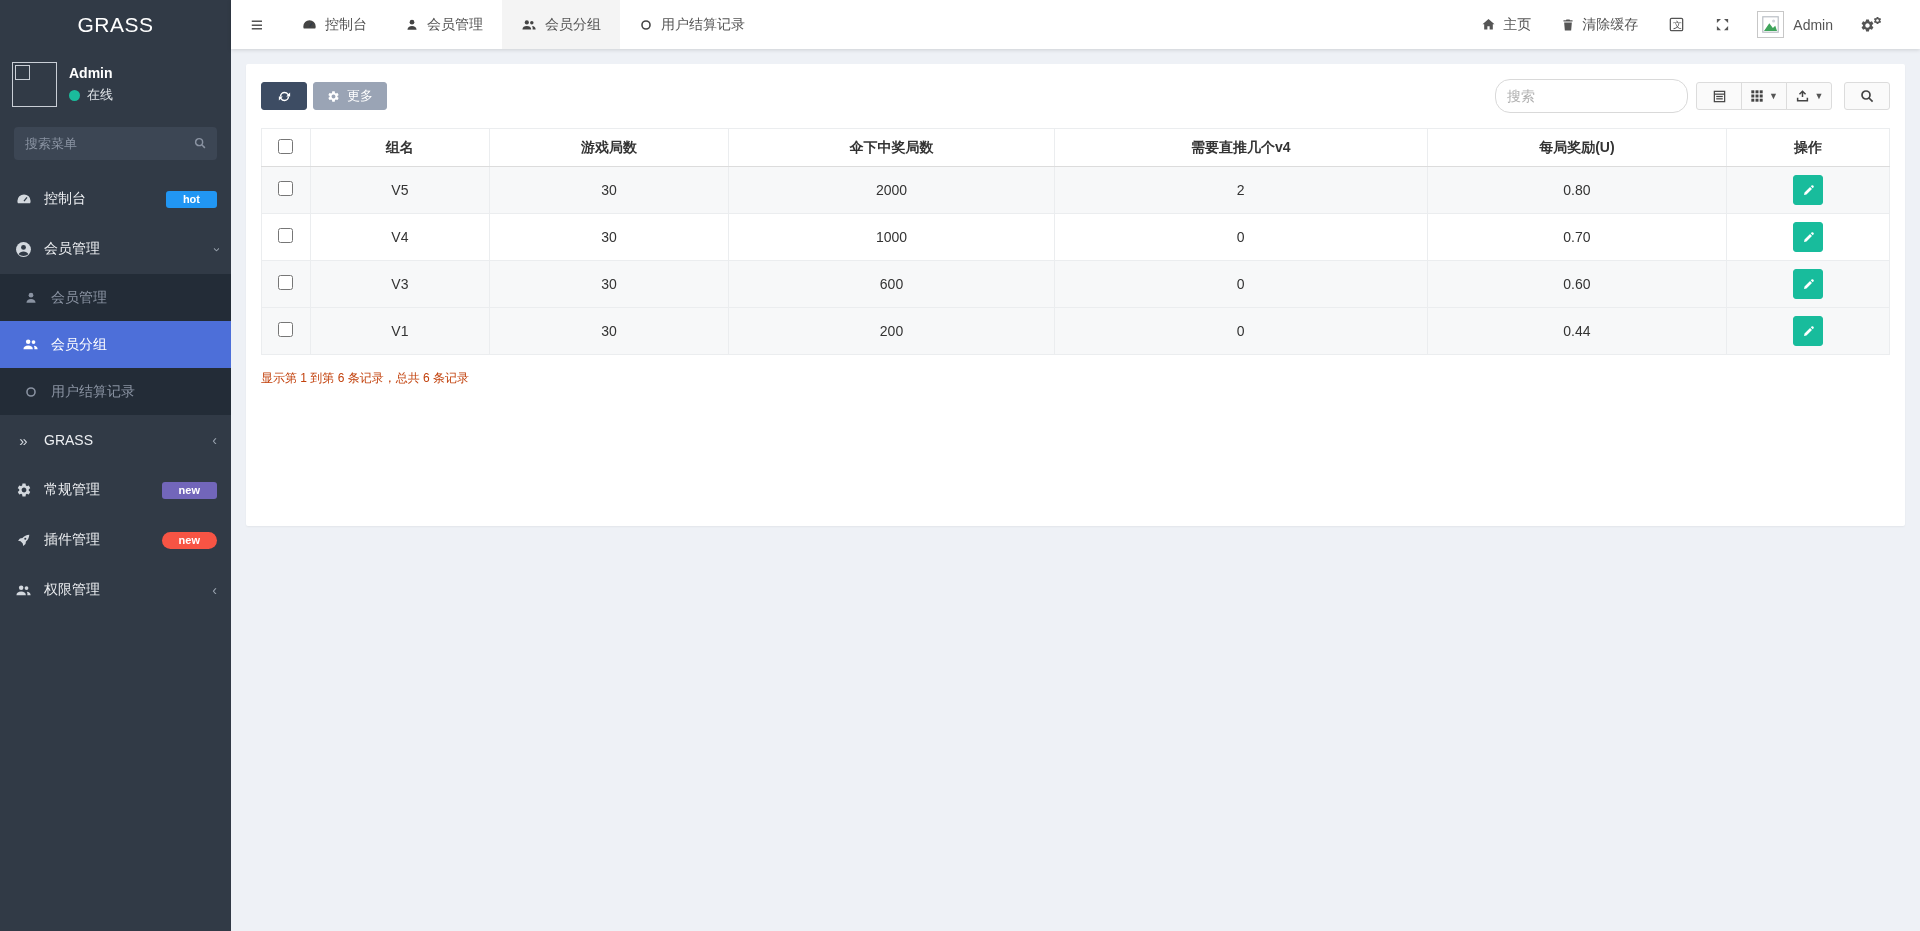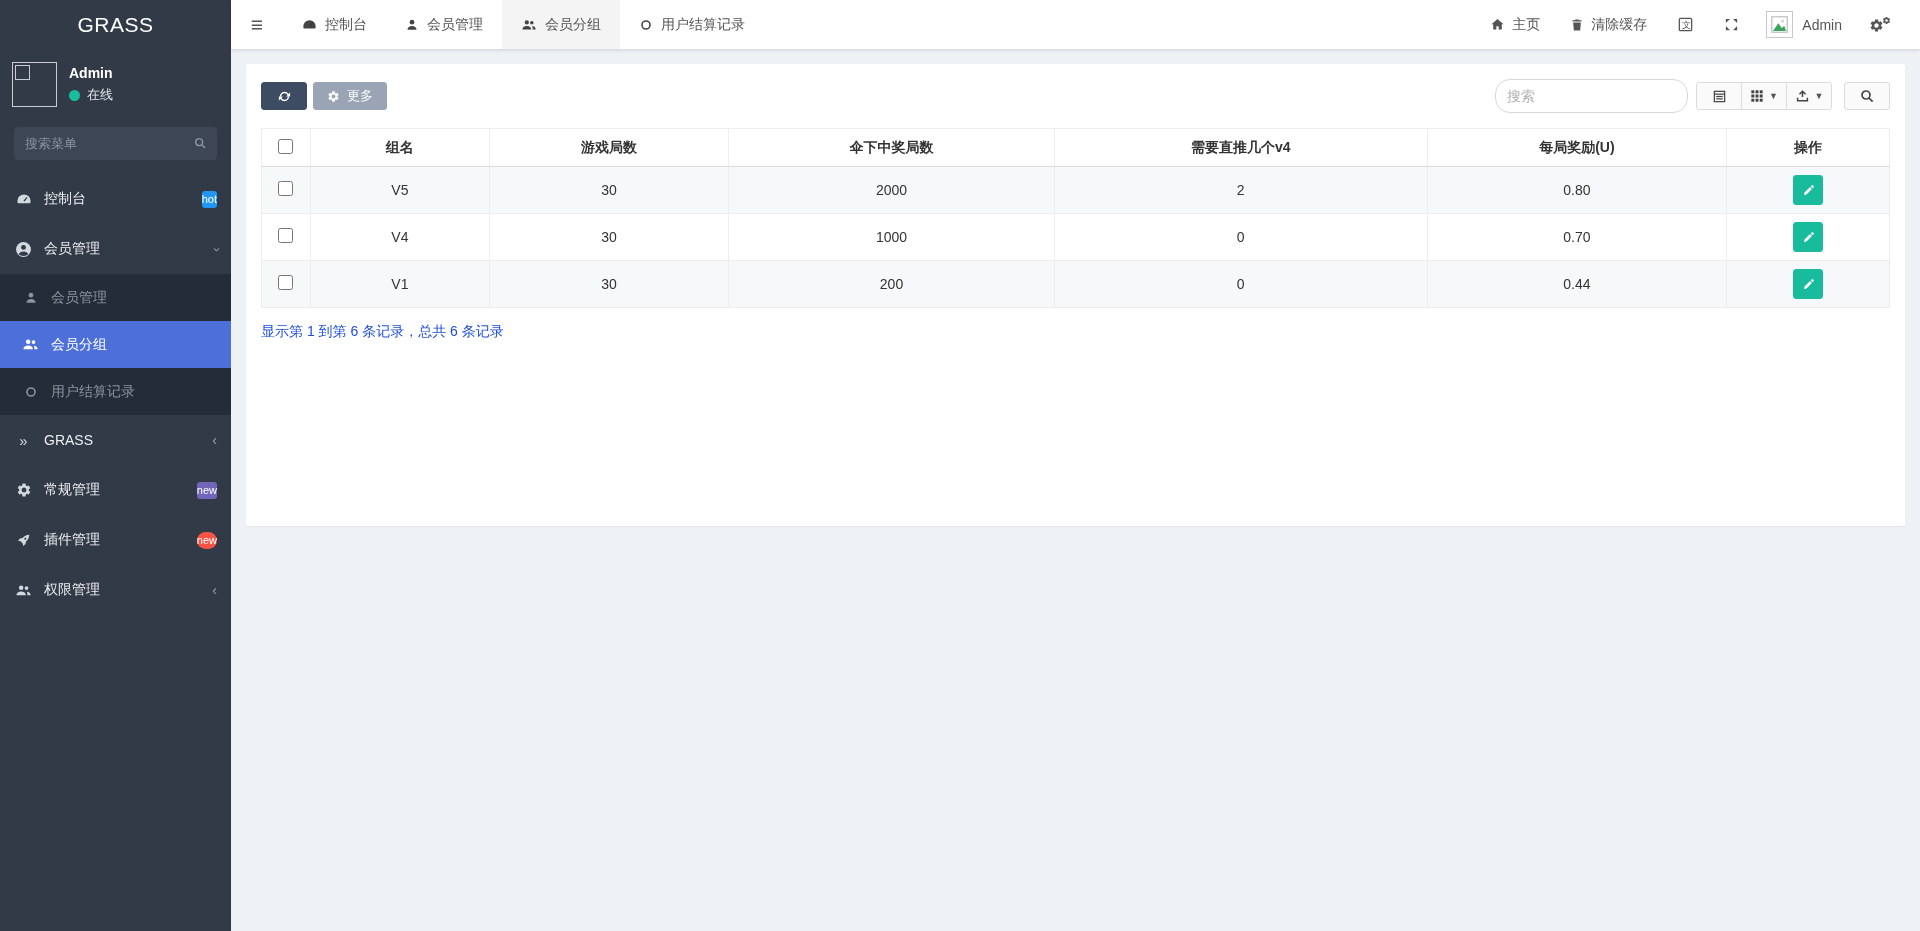--- a/index.html
+++ b/index.html
@@ -20,40 +20,40 @@
   .menu-search input{width:100%;height:33px;background:#3c4654;border:none;border-radius:4px;padding:0 32px 0 11px;color:#cfd5dd;font-size:13px;outline:none}
   .menu-search input::placeholder{color:#8a93a2}
   .msearch-icon{position:absolute;right:10px;top:9px;color:#8a93a2}
 
   .menu{display:flex;flex-direction:column}
   .menu-item{height:50px;display:flex;align-items:center;gap:11px;padding:0 14px;color:#eceef1;font-size:14px;cursor:pointer;--hole:#313a46}
   .mi-icon{width:19px;display:flex;justify-content:center;color:#d3d8de;flex:none}
   .mi-label{flex:1;white-space:nowrap;overflow:hidden}
   .caret{color:#9aa3af;font-size:13px;display:inline-block;transform:rotate(-90deg)}
   .chev{color:#9aa3af;font-size:14px}
-  .badge{color:#fff;font-size:11px;font-weight:normal;line-height:1;padding:3px 0}
+  .badge{color:#fff;font-size:11px;font-weight:bold;line-height:1;padding:3px 17px}
   .badge-hot{background:#2196f3;border-radius:3px}
   .badge-new-purple{background:#7266ba;border-radius:3px}
   .badge-new-red{background:#f75444;border-radius:9px}
   .submenu{background:#232c37}
   .submenu .menu-item{height:47px;color:#8a93a2;padding-left:21px}
   .submenu .mi-icon{color:#8a93a2}
   .submenu .menu-item.active{background:#4d6fd9;color:#fff}
   .submenu .menu-item.active .mi-icon{color:#fff}
   .needle{stroke:#313a46}
 
   
   .main{flex:1;display:flex;flex-direction:column;height:100%;min-width:0}
   .navbar{height:49px;background:#fff;display:flex;align-items:stretch;box-shadow:0 1px 4px rgba(0,0,0,.14);position:relative;z-index:2}
   .nav-toggle{width:52px;display:flex;align-items:center;justify-content:center;font-size:21px;color:#555;cursor:pointer}
   .nav-tabs{display:flex;align-items:stretch}
   .nav-tab{display:flex;align-items:center;gap:8px;padding:0 19px;color:#555;cursor:pointer}
   .nav-tab .ticon{color:#444}
   .nav-tab.active{background:#f4f4f4}
-  .nav-right{margin-left:auto;display:flex;align-items:stretch;padding-right:14px;--hole:#fff}
+  .nav-right{margin-left:auto;display:flex;align-items:stretch;padding-right:23px;--hole:#fff}
   .nav-link{display:flex;align-items:center;gap:7px;padding:0 15px;color:#555;cursor:pointer}
   .nav-icon-btn{display:flex;align-items:center;padding:0 15px;color:#555;cursor:pointer}
   .nav-user{display:flex;align-items:center;gap:9px;padding:0 12px;color:#555;cursor:pointer}
   .nav-avatar{width:27px;height:27px;border:1px solid #c7c7c7;display:flex;align-items:center;justify-content:center;background:#fff}
   .cogs{position:relative;width:22px;height:18px}
   .cogs .g1{position:absolute;left:0;top:2px}
   .cogs .g2{position:absolute;right:0;top:0}
 
   
   .content{flex:1;background:#eef1f6;padding:15px;overflow:hidden}
@@ -73,21 +73,21 @@
   .btn-search{width:46px;background:#fafafa;border:1px solid #dcdcdc;color:#444;margin-left:12px}
   .caret-sm{font-size:9px;color:#555}
 
   table{width:100%;border-collapse:collapse;table-layout:fixed}
   th,td{border:1px solid #ebedef;text-align:center;font-size:14px;color:#333;vertical-align:middle}
   th{height:38px;font-weight:bold;border-bottom-color:#dcdcdc}
   td{height:47px}
   tr.striped td{background:#f7f8f9}
   input[type=checkbox]{width:15px;height:15px;cursor:pointer}
   .edit-btn{width:30px;height:30px;background:#18bc9c;border:1px solid #18bc9c;border-radius:3px;color:#fff;display:inline-flex;align-items:center;justify-content:center;cursor:pointer}
-  .summary{margin-top:15px;font-size:14px;color:#1d4ed8}
+  .summary{margin-top:15px;font-size:12px;color:#c2410c}
 </style>
 </head>
 <body>
 
 <aside class="sidebar">
   <div class="brand">GRASS</div>
 
   <div class="user-panel">
     <div class="avatar">
         <div class="avatar-inner"></div>
@@ -406,20 +406,33 @@
             <td>0</td>
             <td>0.70</td>
             <td><button class="edit-btn">
                   <svg width="13" height="13" viewBox="0 0 16 16" fill="currentColor">
                     <path d="M11.7 1.9a1.4 1.4 0 0 1 2 0l.4.4a1.4 1.4 0 0 1 0 2l-.9.9-2.4-2.4zM9.9 3.7l2.4 2.4-6.8 6.8-3 .6.6-3z"></path>
                   </svg>
                 </button></td>
           </tr>
           <tr class="striped">
             <td><input type="checkbox" style=""></td>
+            <td>V3</td>
+            <td>30</td>
+            <td>600</td>
+            <td>0</td>
+            <td>0.60</td>
+            <td><button class="edit-btn">
+                  <svg width="13" height="13" viewBox="0 0 16 16" fill="currentColor">
+                    <path d="M11.7 1.9a1.4 1.4 0 0 1 2 0l.4.4a1.4 1.4 0 0 1 0 2l-.9.9-2.4-2.4zM9.9 3.7l2.4 2.4-6.8 6.8-3 .6.6-3z"></path>
+                  </svg>
+                </button></td>
+          </tr>
+          <tr class="striped">
+            <td><input type="checkbox" style=""></td>
             <td>V1</td>
             <td>30</td>
             <td>200</td>
             <td>0</td>
             <td>0.44</td>
             <td><button class="edit-btn">
                   <svg width="13" height="13" viewBox="0 0 16 16" fill="currentColor">
                     <path d="M11.7 1.9a1.4 1.4 0 0 1 2 0l.4.4a1.4 1.4 0 0 1 0 2l-.9.9-2.4-2.4zM9.9 3.7l2.4 2.4-6.8 6.8-3 .6.6-3z"></path>
                   </svg>
                 </button></td>

